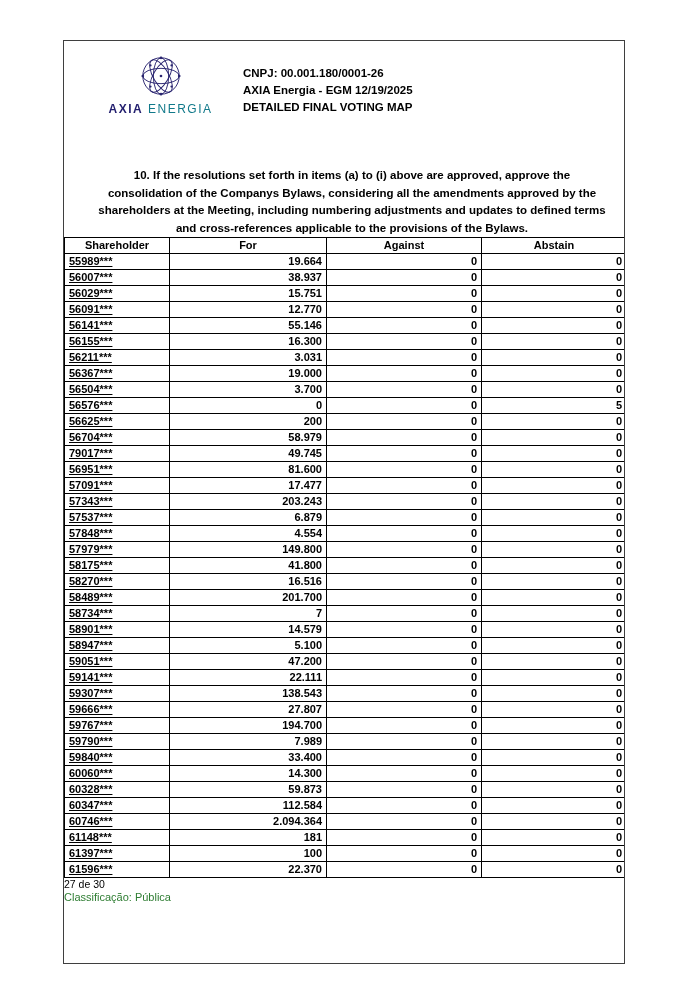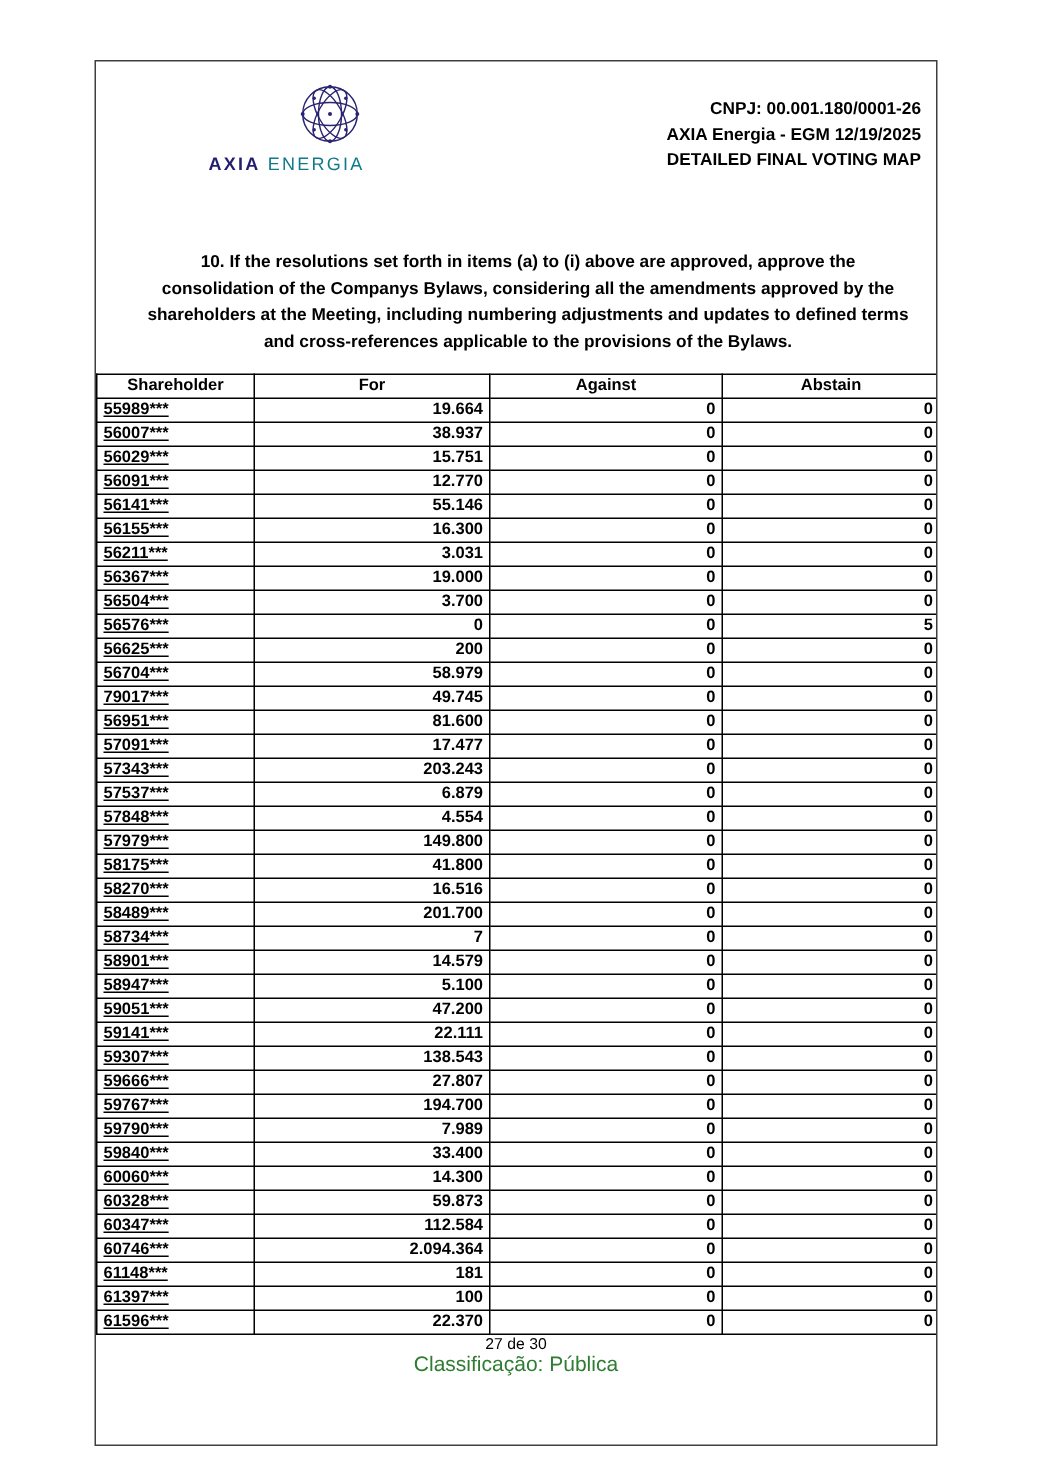--- a/index.html
+++ b/index.html
@@ -2,41 +2,41 @@
 <html><head>
 <meta charset="utf-8">
 <style>
   * { margin:0; padding:0; box-sizing:border-box; }
   html,body { width:698px; height:987px; background:#ffffff; font-family:"Liberation Sans", sans-serif; color:#000; }
   .page {
     position:absolute; left:63px; top:40px; width:562px; height:924px;
     border:1px solid #3f3f3f; background:#fff; overflow:hidden;
   }
   .header { display:flex; padding:8px 10px 0 14px; height:96px; }
-  .logo-block { width:165px; display:flex; flex-direction:column; align-items:flex-end; padding-top:4px; }
+  .logo-block { width:165px; display:flex; flex-direction:column; align-items:center; padding-top:4px; }
   .logo-block svg { width:46px; height:46px; }
   .logo-text { font-size:12px; letter-spacing:1.5px; margin-top:3px; white-space:nowrap; }
   .logo-axia { color:#221e6e; font-weight:bold; }
   .logo-energia { color:#11798a; font-weight:normal; }
-  .header-center { flex:1; text-align:right; padding-top:16px; font-weight:bold; font-size:11.5px; line-height:17px; }
+  .header-center { flex:1; text-align:left; padding-top:16px; font-weight:bold; font-size:11.5px; line-height:17px; }
   .resolution {
     margin:30px 16px 0 32px; text-align:center; font-weight:bold;
     font-size:11.5px; line-height:17.5px;
   }
-  table.voting { width:100%; border-collapse:collapse; margin-top:12px; table-layout:fixed; }
+  table.voting { width:100%; border-collapse:collapse; table-layout:fixed; }
   table.voting th, table.voting td {
     border:1px solid #000; font-size:11px; font-weight:bold;
     height:16px; line-height:15px; padding:0 4px; overflow:hidden; white-space:nowrap;
   }
   table.voting th { text-align:center; }
   td.cell-left  { text-align:left;text-decoration:underline; }
   td.cell-right { text-align:right; }
-  .footer { text-align:center; margin-top:0; }
+  .footer { margin-top:0; }
   .footer-page { font-size:10.5px; color:#000; line-height:13px; }
-  .footer-class { font-size:14px; color:#2e7d32; line-height:13px; }
+  .footer-class { font-size:11px; color:#2e7d32; line-height:13px; }
 </style>
 </head>
 <body>
 
 <div class="page">
 
   <div class="header">
     <div class="logo-block">
       <svg viewBox="0 0 48 48" aria-hidden="true">
         <g stroke="#2a2570" fill="none" stroke-width="1">

